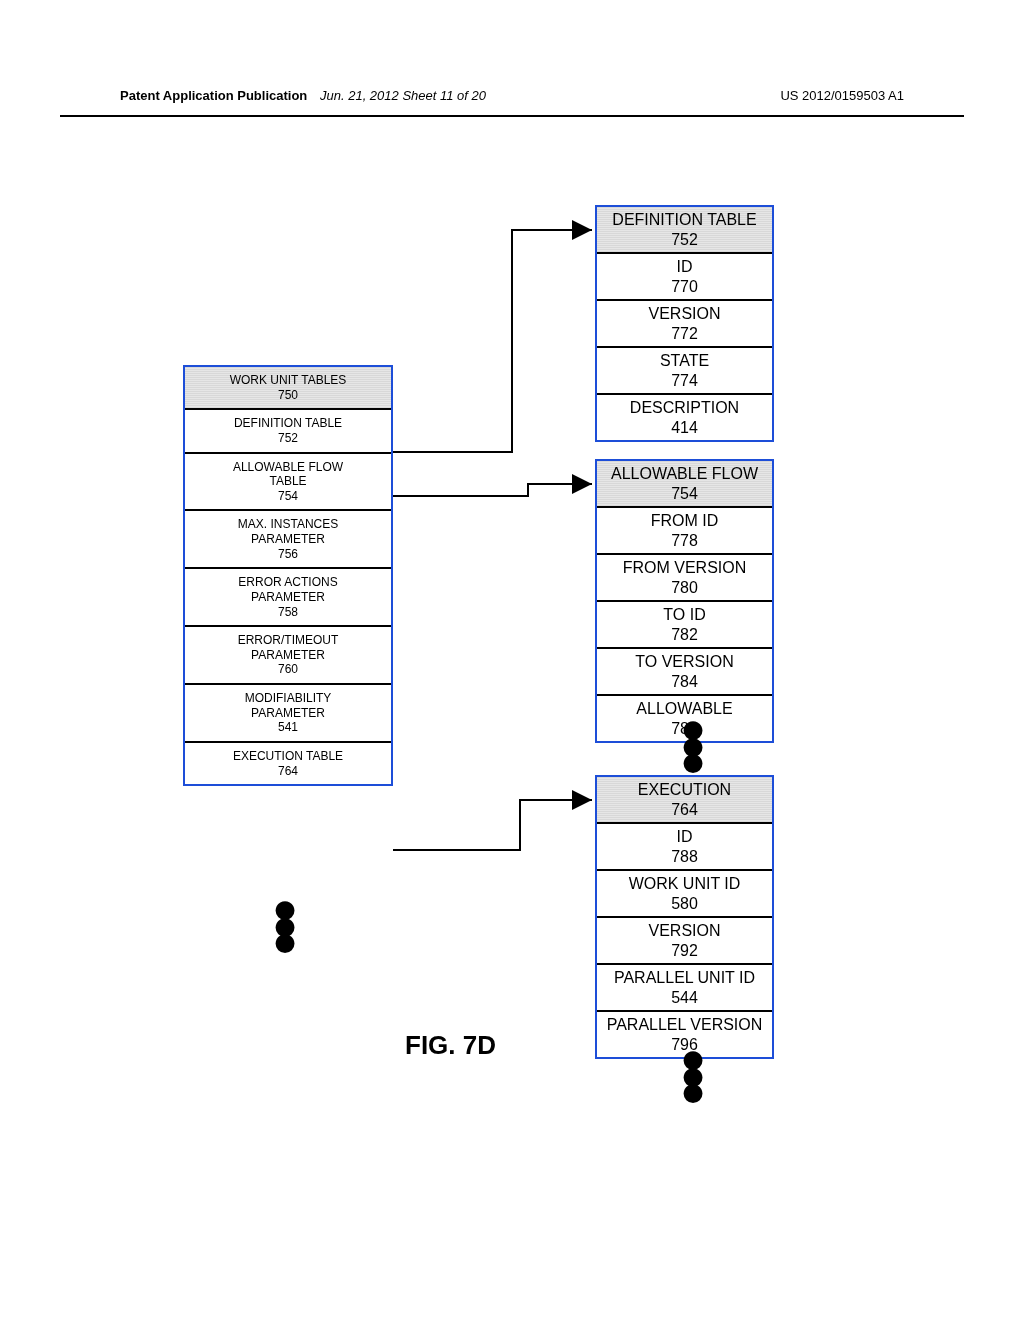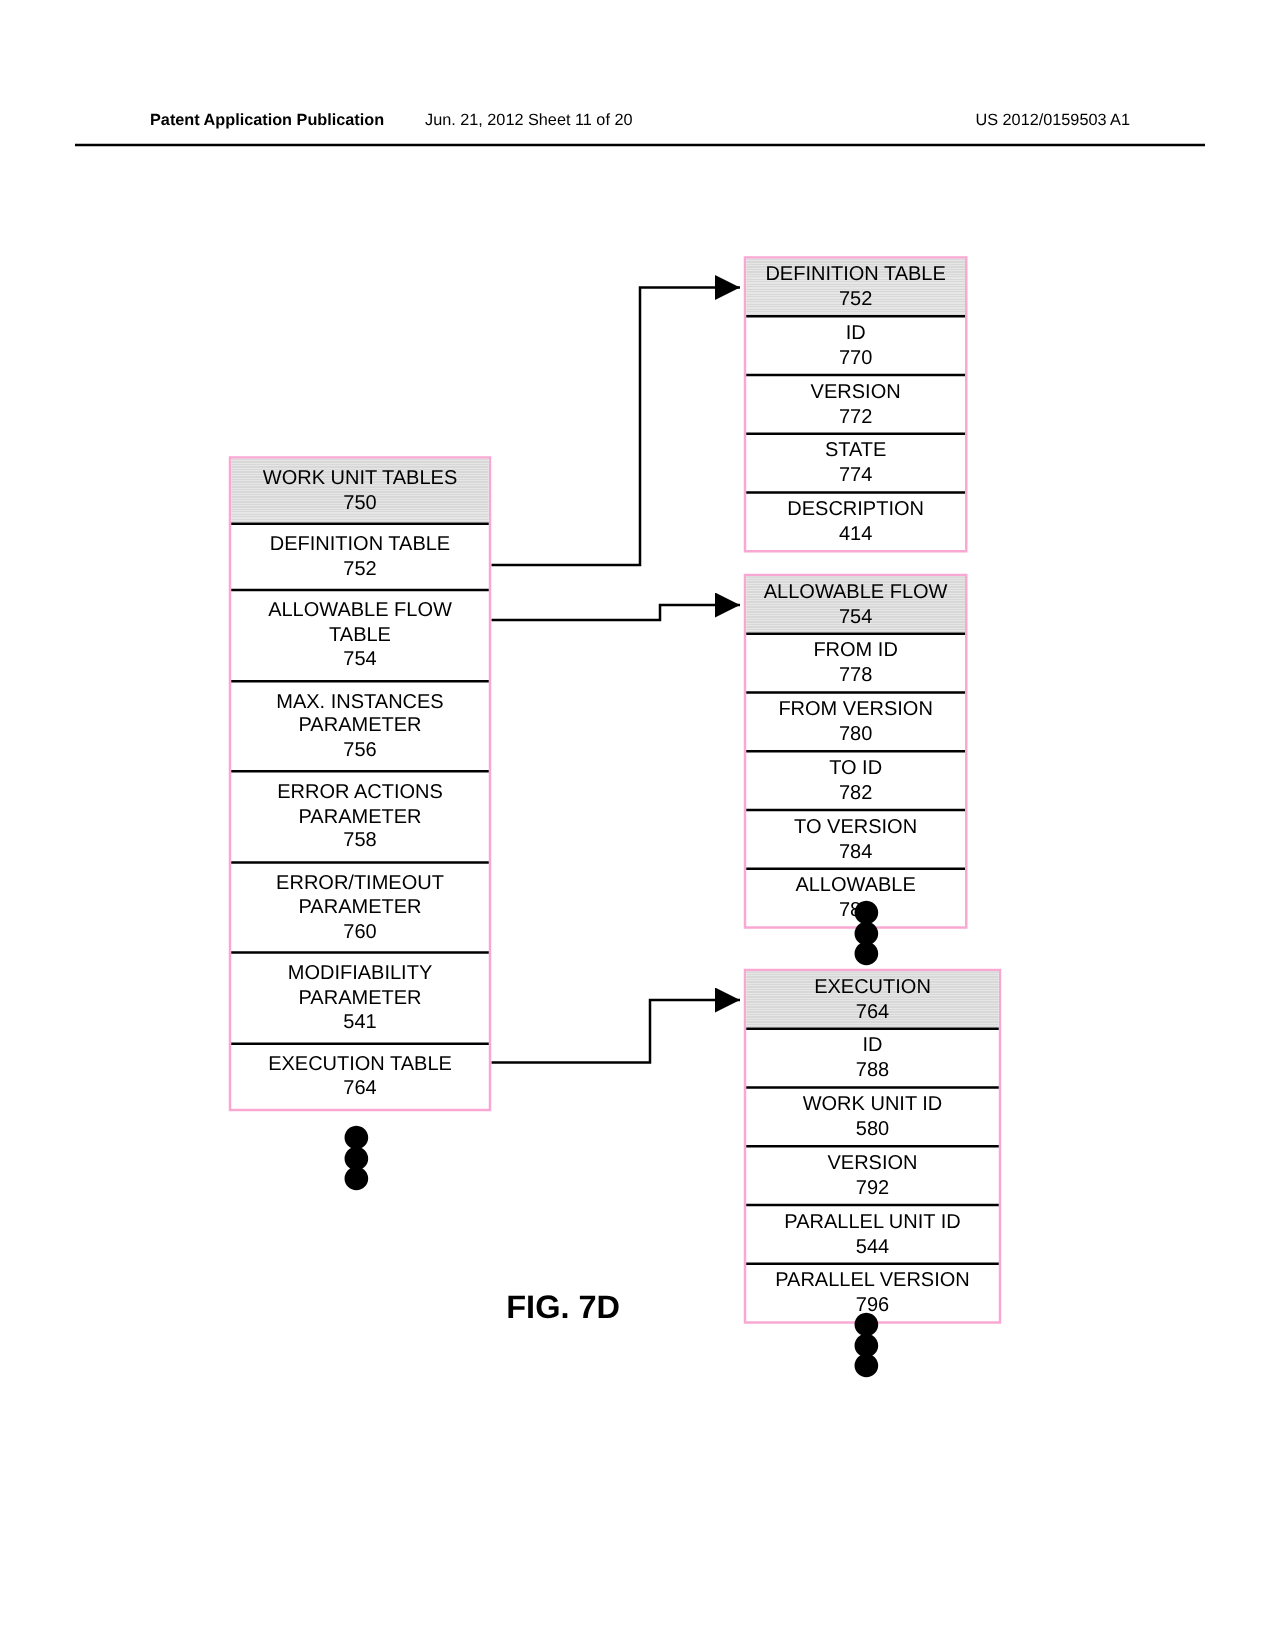--- a/index.html
+++ b/index.html
@@ -11,54 +11,54 @@
       position:relative;
     }
     .header {
       position:absolute;
       top:88px; left:0; right:0;
       display:flex;
       padding:0 120px;
       font-size:13px;
     }
     .header .left { font-weight:bold; }
-    .header .center { position:absolute; left:340px;}
+    .header .center { position:absolute; left:320px;font-style:italic;}
     .header .right { position:absolute; right:120px;}
     .hr {
       position:absolute; top:115px; left:60px; right:60px;
       border-top:2px solid #000;
     }
     .canvas {
       position:absolute;
       top:190px; left:0; right:0; bottom:0;
     }
     .tbl {
       position:absolute;
-      border:2px solid #f9a8d4;
+      border:2px solid #1d4ed8;
       background:#fff;
     }
     .cell {
       border-bottom:2px solid #000;
       text-align:center;
       padding:3px 6px;
-      font-size:16px;
+      font-size:12px;
       line-height:1.22;
     }
     .cell:last-child { border-bottom:none; }
     .cell .line { display:block; }
     .thead {
       background:repeating-linear-gradient(0deg,#d8d8d8,#d8d8d8 1px,#e6e6e6 1px,#e6e6e6 2px);
     }
     
     #blk-wut { left:183px; top:175px; width:210px; }
     #blk-wut .thead { padding:8px 6px 6px; }
     #blk-wut .cell { padding:6px 6px 6px; }
     #blk-def { left:595px; top:15px; width:179px; }
     #blk-flow { left:595px; top:269px; width:179px; }
-    #blk-exec { left:595px; top:585px; width:206px; }
+    #blk-exec { left:595px; top:585px; width:179px; }
     .smallcell { font-size:16px; padding:3px 4px; }
     .dots {
       position:absolute;
       font-size:44px;
       font-weight:bold;
       line-height:0.38;
       text-align:center;
     }
     #dots-left { left:270px; top:710px; width:30px;}
     #dots-flow { left:678px; top:530px; width:30px;}

